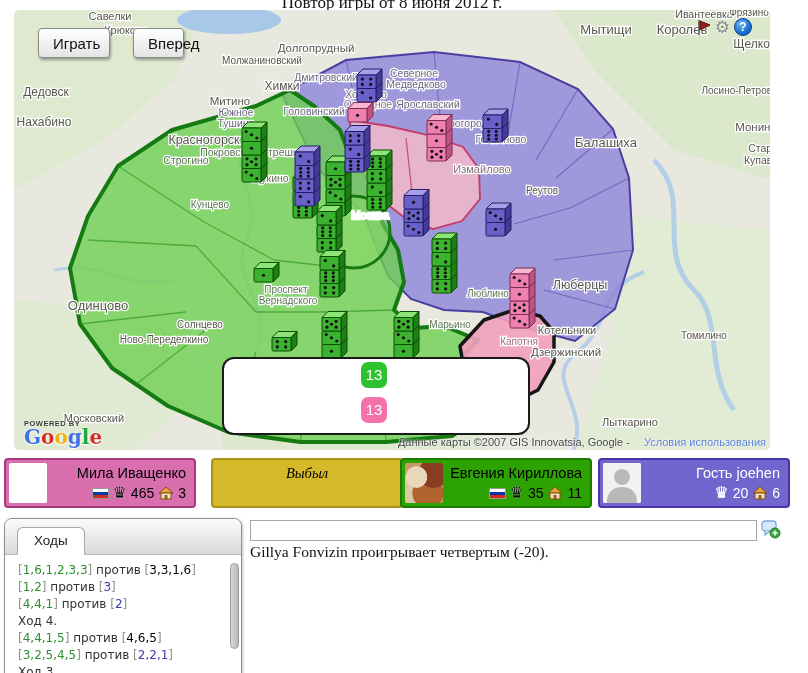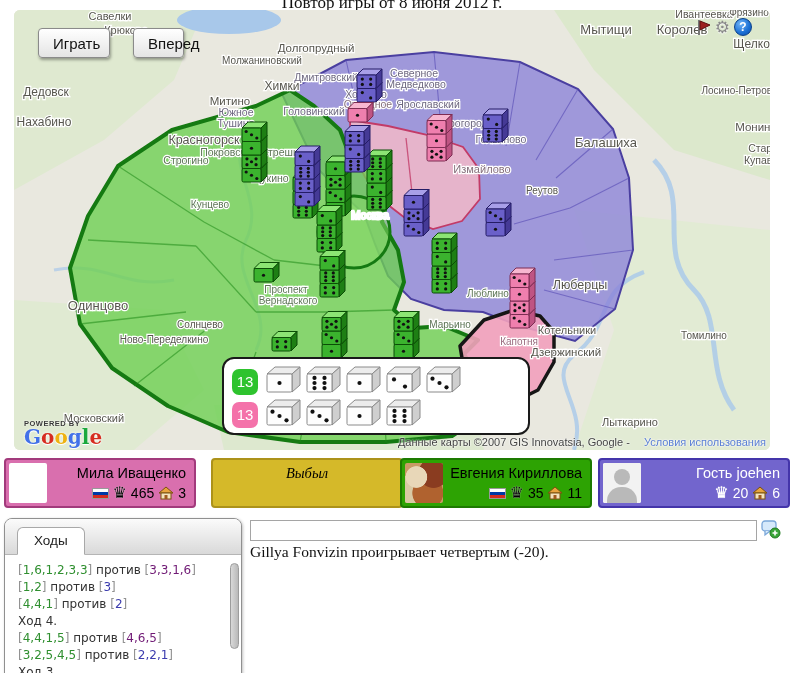--- a/index.html
+++ b/index.html
@@ -34,21 +34,21 @@
     text-shadow:0 1px 0 #fff, 0 0 3px #fff; }
 
   #attribution { position:absolute; right:4px; bottom:2px; font-size:11px; color:#444;
     text-shadow:0 0 2px #fff, 0 0 2px #fff; }
   #attribution a { color:#5b7fd4; text-decoration:none; cursor:pointer;margin-left:11px; }
 
   
   #dice-panel { position:absolute; left:208px; top:347px; width:308px; height:78px;
     background:#fff; border:2.5px solid #1a1a1a; border-radius:12px; padding:5px 8px;
     display:flex; flex-direction:column; justify-content:center; gap:2px; }
-  .dice-row { display:flex; align-items:flex-end; gap:2px; height:33px; }
+  .dice-row { display:flex; align-items:center; gap:2px; height:33px;flex-direction:column; }
   .score-badge { width:26px; height:26px; border-radius:7px; color:#fff; font-size:15px;
     display:inline-block; text-align:center; line-height:26px; margin-right:4px; flex:0 0 26px; }
 
   
   .player-bar { position:absolute; top:458px; width:192px; height:50px; border-radius:4px;
     border:2px solid; padding:3px 6px 3px 3px; }
   .player-bar .avatar { position:absolute; left:3px; top:3px; width:38px; height:40px;
     background:#fff; border-radius:2px; overflow:hidden; }
   .player-bar .pname { position:absolute; right:8px; top:5px; font-size:14.5px; white-space:nowrap; }
   .player-bar .pname.elim { left:0; right:0; text-align:center; font-style:italic; }
@@ -72,21 +72,21 @@
   #moves-panel { position:absolute; left:4px; top:518px; width:238px; height:170px;
     background:#fff; border:1px solid #909090; border-radius:8px; box-shadow:1px 1px 3px rgba(0,0,0,.25); }
   #moves-header { height:36px; background:linear-gradient(#fbfbfb,#d9d9d9); border-bottom:1px solid #b5b5b5;
     border-radius:7px 7px 0 0; position:relative; }
   #tab-moves { position:absolute; left:12px; bottom:-1px; background:#fff; border:1px solid #a8a8a8;
     border-bottom:1px solid #fff; border-radius:6px 6px 0 0; padding:5px 16px 6px; font-size:13.5px;
     color:#222; cursor:pointer; }
   #moves-list { position:relative; height:132px; overflow:hidden; padding:7px 22px 0 13px;
     font-family:"DejaVu Sans", sans-serif; font-size:12px; line-height:17px; color:#333; }
   .mv-br { color:#909090; }
-  .mv-g { color:#2f8f2f; } .mv-r { color:#701a75; } .mv-b { color:#3b3bae; }
+  .mv-g { color:#2f8f2f; } .mv-r { color:#000000; } .mv-b { color:#3b3bae; }
   #moves-scrollbar { position:absolute; right:2px; top:42px; width:10px; height:122px; border-radius:5px; }
   #moves-thumb { position:absolute; right:0; top:2px; width:9px; height:86px; background:linear-gradient(90deg,#d8d8d8,#b9b9b9);
     border:1px solid #9c9c9c; border-radius:5px; cursor:pointer; }
 
   
   #chat-input { position:absolute; left:250px; top:520px; width:507px; height:21px;
     border:1px solid #a5a5a5; font-size:13px; padding:0 4px; }
   #chat-send { position:absolute; left:761px; top:519px; cursor:pointer; }
   #game-message { position:absolute; left:250px; top:543px; width:520px;
     font-family:"Liberation Serif", serif; font-size:15.5px; color:#111; }

